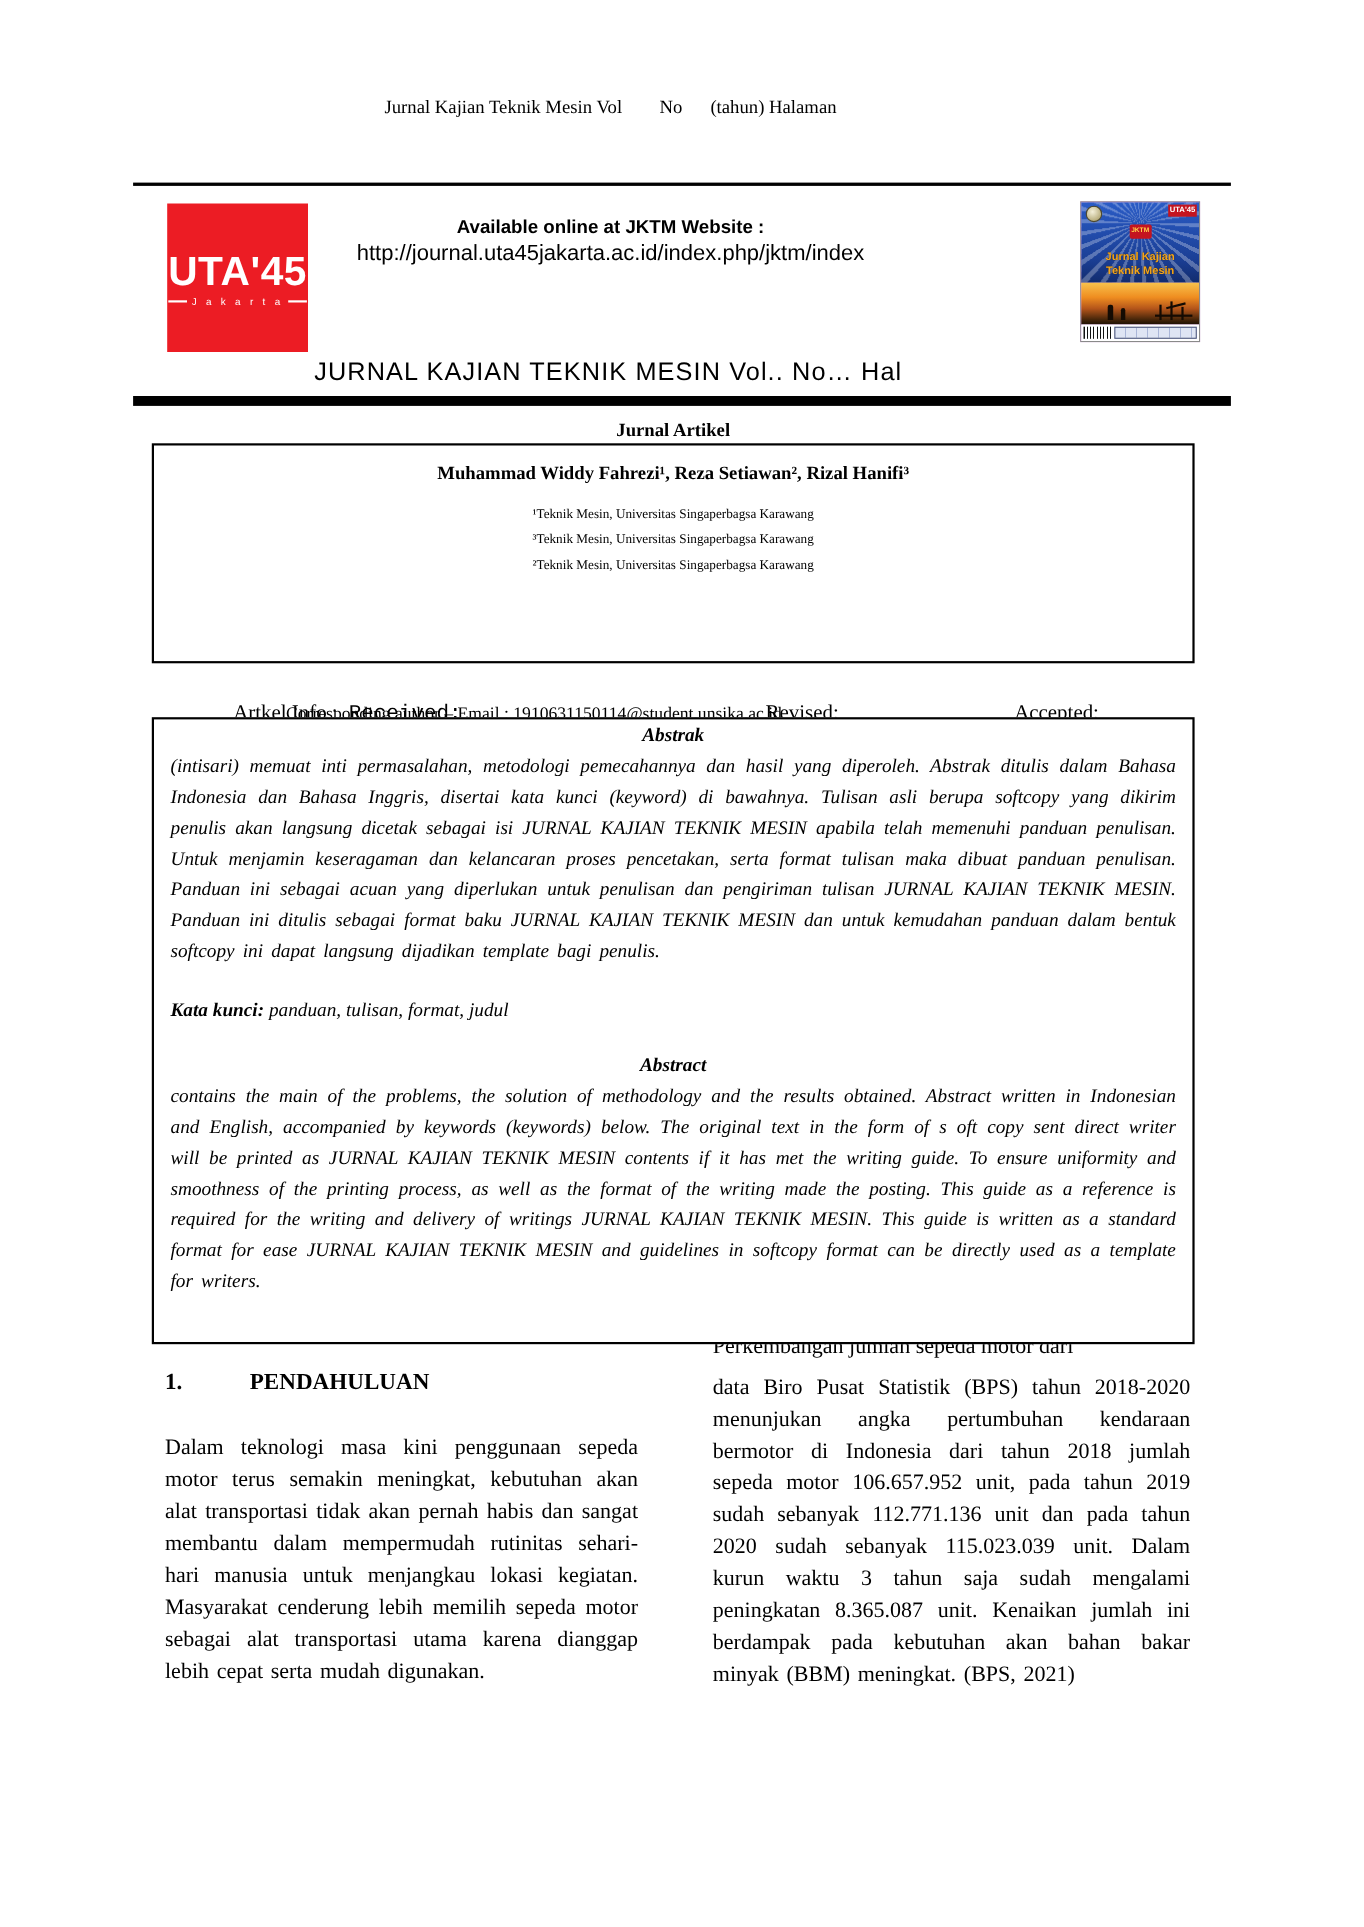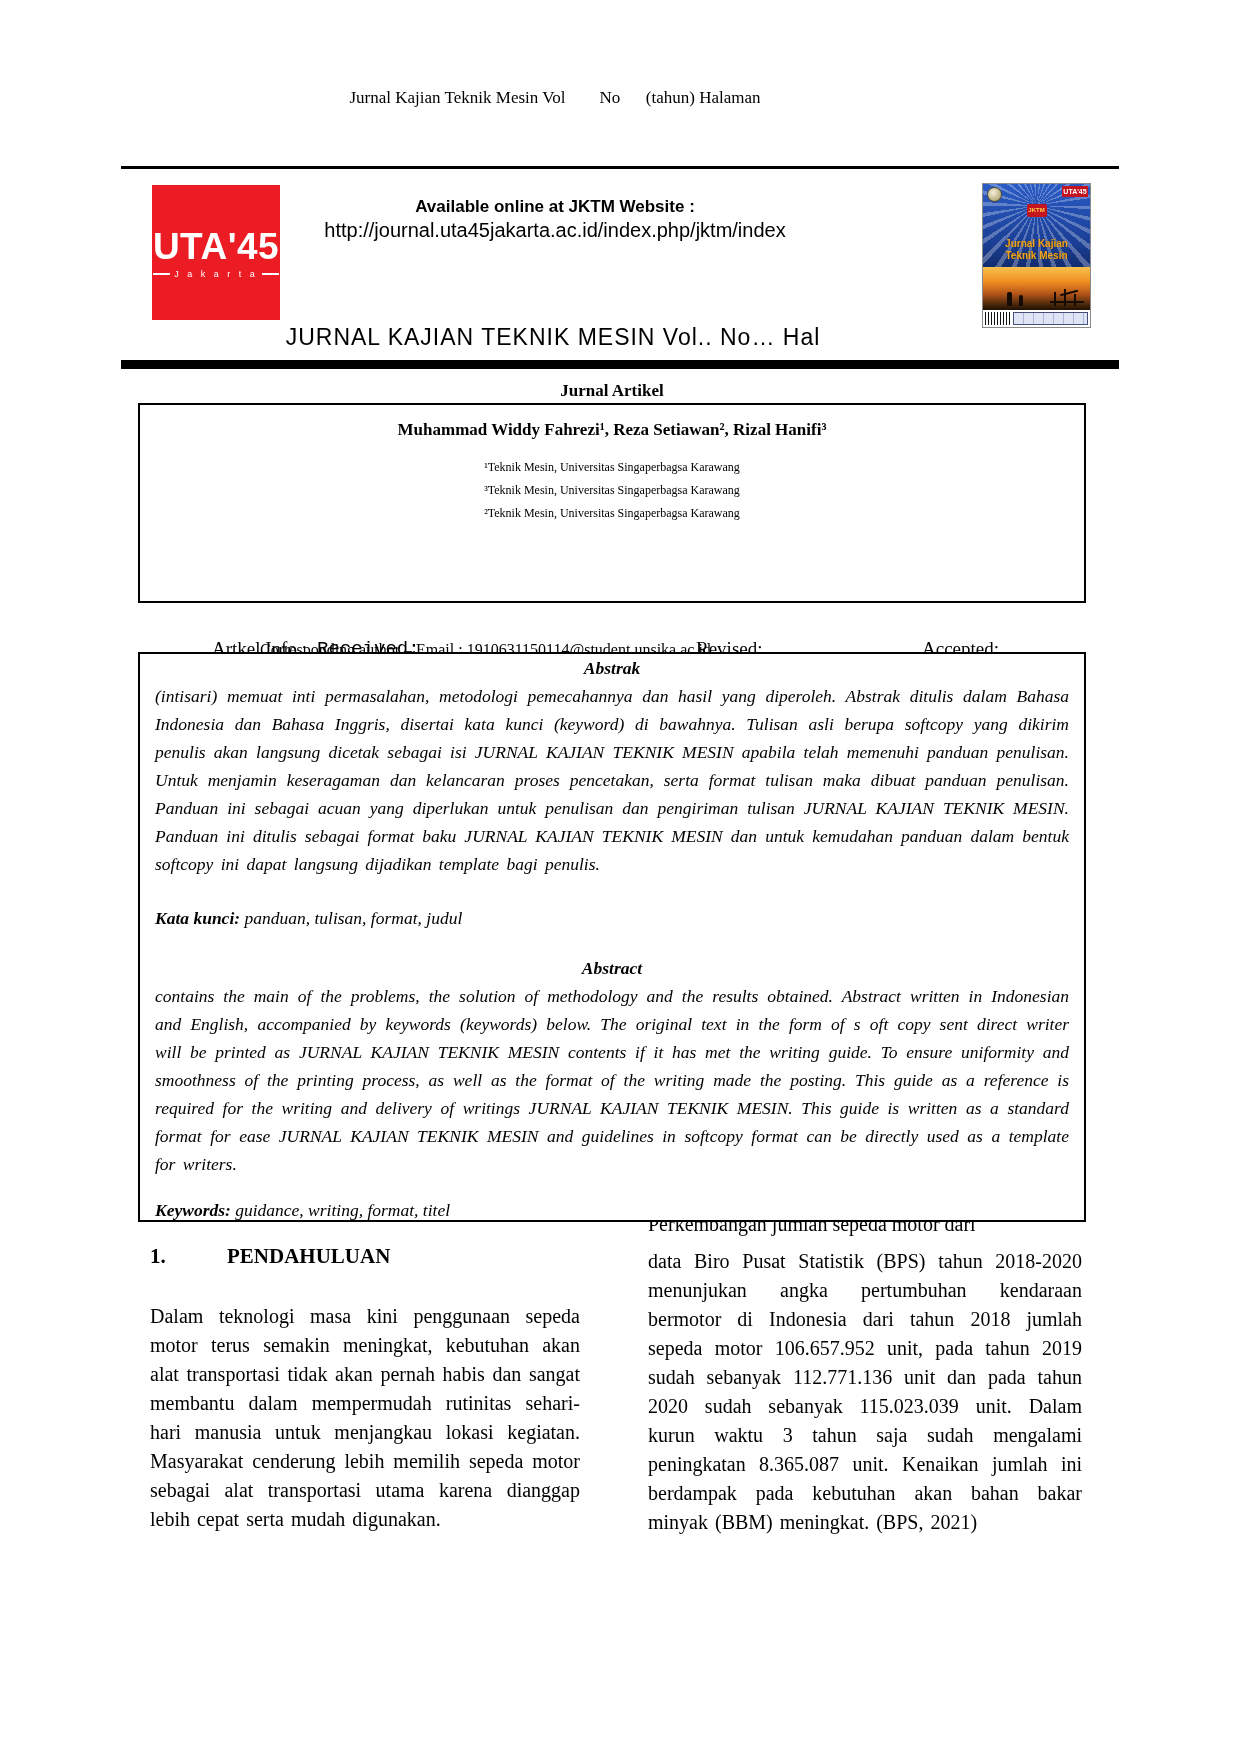--- a/index.html
+++ b/index.html
@@ -37,21 +37,21 @@
   .website-url {
     position:absolute; top:219px; left:0; width:1110px; text-align:center;
     font-family:"Liberation Sans", sans-serif; font-size:20px;
   }
   .journal-heading {
     position:absolute; top:324px; left:0; width:1106px; text-align:center;
     font-family:"Liberation Sans", sans-serif; font-size:23px; letter-spacing:1px;
   }
 
   
-  .cover { position:absolute; left:982px; top:183px; width:109px; height:145px;
+  .cover { position:absolute; left:982px; top:183px; width:109px; height:128px;
            box-sizing:border-box; border:1px solid #8a8a8a; background:#f0abfc; }
   .cover-top { position:relative; width:100%; height:58%;
     background:
       repeating-conic-gradient(from -90deg at 50% 26%, rgba(255,255,255,0.28) 0deg 4deg, rgba(255,255,255,0) 4deg 12deg),
       linear-gradient(180deg,#2a5cc6 0%, #1b3f96 70%, #122c6e 100%);
     overflow:hidden; }
   .cover-crest { position:absolute; top:3px; left:4px; width:13px; height:13px; border-radius:50%;
     background:radial-gradient(circle at 40% 35%, #f4f0da, #b9ae7e 70%, #6d6440); border:1px solid #4e4a30; }
   .cover-badge { position:absolute; top:2px; right:2px; width:26px; height:11px; background:#c41420;
     color:#fff; font-family:"Liberation Sans", sans-serif; font-size:7px; font-weight:bold;
@@ -190,21 +190,20 @@
 
   <div class="right-first">Perkembangan jumlah sepeda motor dari</div>
   <div class="right-para">data Biro Pusat Statistik (BPS) tahun 2018-2020 menunjukan angka pertumbuhan kendaraan bermotor di Indonesia dari tahun 2018 jumlah sepeda motor 106.657.952 unit, pada tahun 2019 sudah sebanyak 112.771.136 unit dan pada tahun 2020 sudah sebanyak 115.023.039 unit. Dalam kurun waktu 3 tahun saja sudah mengalami peningkatan 8.365.087 unit. Kenaikan jumlah ini berdampak pada kebutuhan akan bahan bakar minyak (BBM) meningkat. (BPS, 2021)</div>
 
   <div class="abstract-box">
     <div class="abs-heading">Abstrak</div>
     <div class="abs-text abstrak-text">(intisari) memuat inti permasalahan, metodologi pemecahannya dan hasil yang diperoleh. Abstrak ditulis dalam Bahasa Indonesia dan Bahasa Inggris, disertai kata kunci (keyword) di bawahnya. Tulisan asli berupa softcopy yang dikirim penulis akan langsung dicetak sebagai isi JURNAL KAJIAN TEKNIK MESIN apabila telah memenuhi panduan penulisan. Untuk menjamin keseragaman dan kelancaran proses pencetakan, serta format tulisan maka dibuat panduan penulisan. Panduan ini sebagai acuan yang diperlukan untuk penulisan dan pengiriman tulisan JURNAL KAJIAN TEKNIK MESIN. Panduan ini ditulis sebagai format baku JURNAL KAJIAN TEKNIK MESIN dan untuk kemudahan panduan dalam bentuk softcopy ini dapat langsung dijadikan template bagi penulis.</div>
     <div class="kata-kunci"><span class="kw-label">Kata kunci:</span><span> panduan, tulisan, format, judul</span></div>
     <div class="abs-heading">Abstract</div>
     <div class="abs-text abstract-text">contains the main of the problems, the solution of methodology and the results obtained. Abstract written in Indonesian and English, accompanied by keywords (keywords) below. The original text in the form of s oft copy sent direct writer will be printed as JURNAL KAJIAN TEKNIK MESIN contents if it has met the writing guide. To ensure uniformity and smoothness of the printing process, as well as the format of the writing made the posting. This guide as a reference is required for the writing and delivery of writings JURNAL KAJIAN TEKNIK MESIN. This guide is written as a standard format for ease JURNAL KAJIAN TEKNIK MESIN and guidelines in softcopy format can be directly used as a template for writers.</div>
-    <div class="keywords"><span class="kw-label">Keywords:</span><span> guidance, writing, format, titel</span></div>
   </div>
 
   <div class="section-heading">
     <span class="section-number">1.</span><span>PENDAHULUAN</span>
   </div>
   <div class="left-para">Dalam teknologi masa kini penggunaan sepeda motor terus semakin meningkat, kebutuhan akan alat transportasi tidak akan pernah habis dan sangat membantu dalam mempermudah rutinitas sehari-hari manusia untuk menjangkau lokasi kegiatan. Masyarakat cenderung lebih memilih sepeda motor sebagai alat transportasi utama karena dianggap lebih cepat serta mudah digunakan.</div>
 
 </div>
 
 </body></html>

